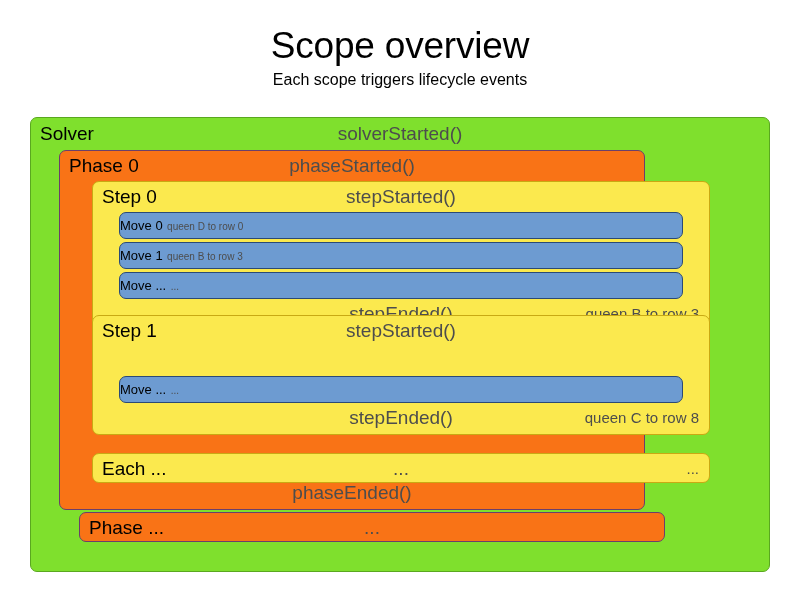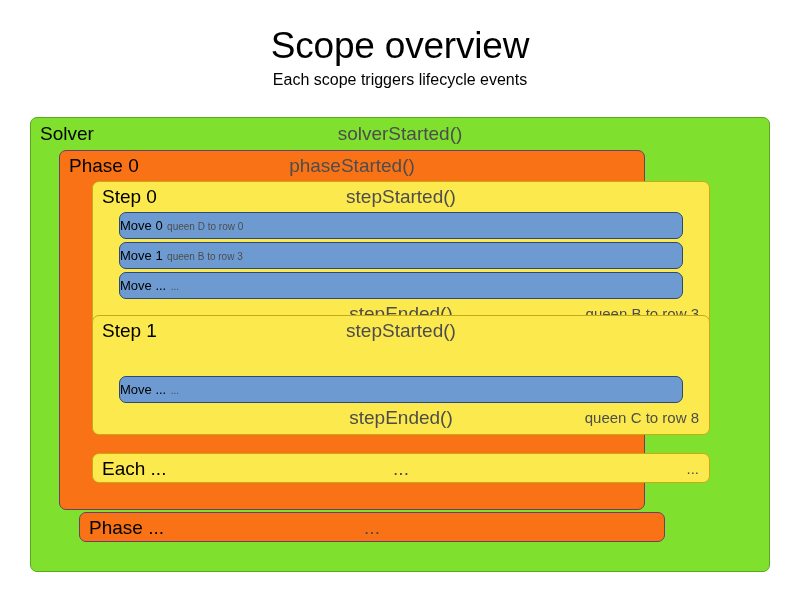--- a/index.html
+++ b/index.html
@@ -214,20 +214,23 @@
     </div>
 
     <div id="step-dots-scope" class="step-scope">
       <div class="row">
         <span class="lbl-left">Each ...</span>
         <span class="lbl-center">...</span>
         <span class="lbl-right">...</span>
       </div>
     </div>
 
+    <div id="phase-ended-row" class="row">
+      <span class="lbl-center">phaseEnded()</span>
+    </div>
   </div>
 
   <div id="phase-dots-scope" class="phase-scope">
     <div class="row">
       <span class="lbl-left">Phase ...</span>
       <span class="lbl-center">...</span>
     </div>
   </div>
 
 </div>

